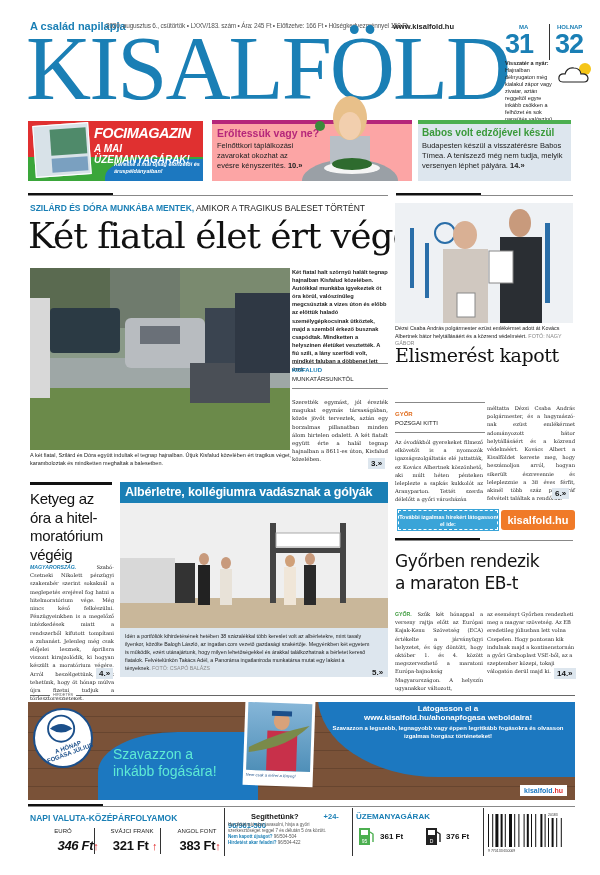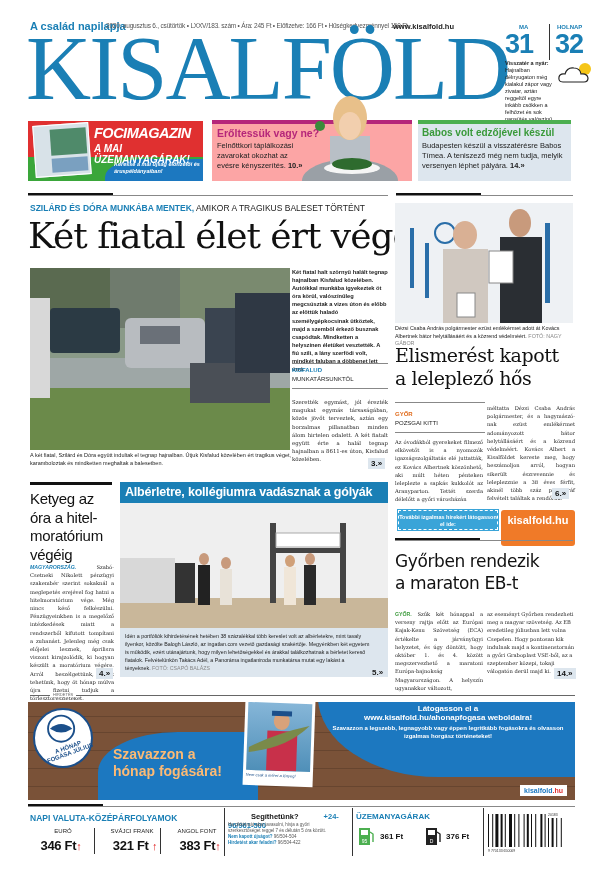--- a/index.html
+++ b/index.html
@@ -64,21 +64,21 @@
   #award-headline { left: 395px; top: 344px; font-family: "DejaVu Serif", serif; font-size: 19px; line-height: 23px; color: #111; letter-spacing: -0.4px; }
   #aw-rule { left: 395px; top: 402px; width: 90px; }
   #aw-place { left: 395px; top: 411px; font-size: 6px; color: #e06a1a; font-weight: bold; }
   #aw-author { left: 395px; top: 420px; font-size: 6px; color: #222; }
   #aw-rule2 { left: 395px; top: 432px; width: 90px; }
   #aw-col1 { left: 395px; top: 438px; width: 88px; font-family: "DejaVu Serif", serif; font-size: 5.2px; line-height: 8.2px; color: #222; text-align: justify; }
   #aw-col2 { left: 487px; top: 404px; width: 88px; font-family: "DejaVu Serif", serif; font-size: 5.2px; line-height: 8.2px; color: #222; text-align: justify; }
 
   #kisalfold-banner { left: 398px; top: 510px; width: 177px; height: 20px; }
   #kb-left { position:absolute; left:0; top:0; width:100px; height:20px; background:#3aa4d8; border:1px dashed #fff; outline: 1px solid #3aa4d8; color:#fff; font-size:5.5px; font-weight:bold; text-align:center; line-height:7px; padding-top:3px; }
-  #kb-right { position:absolute; left:103px; top:0; width:74px; height:36px; background:#f07a28; color:#fff; font-size:11px; font-weight:bold; text-align:center; line-height:20px; border-radius: 3px; }
+  #kb-right { position:absolute; left:103px; top:0; width:74px; height:20px; background:#f07a28; color:#fff; font-size:11px; font-weight:bold; text-align:center; line-height:20px; border-radius: 3px; }
 
   
   #ketyeg-rule { left: 30px; top: 482px; width: 82px; }
   #ketyeg-headline { left: 30px; top: 490px; width: 85px; font-family: Liberation Sans, sans-serif; font-size: 15px; line-height: 18.5px; color: #111; letter-spacing: -0.3px; }
   #ketyeg-body { left: 30px; top: 563px; width: 84px; font-family: "DejaVu Serif", serif; font-size: 5.2px; line-height: 8.2px; color: #222; text-align: justify; }
   #ketyeg-body .place { color: #1a7fb5; font-weight: bold; font-style: italic; font-family: "Liberation Sans", sans-serif; }
 
   
   #alb-box { left: 120px; top: 482px; width: 268px; height: 195px; background: #dde6ee; }
   #alb-title { position: absolute; left: 0; top: 0; width: 268px; height: 21px; background: #1a7fb5; color: #fff; font-size: 12.5px; font-weight: bold; line-height: 21px; padding-left: 5px; letter-spacing: -0.2px; }
@@ -93,21 +93,21 @@
   #gyor-col2 { left: 487px; top: 610px; width: 88px; font-family: "DejaVu Serif", serif; font-size: 5.2px; line-height: 8.2px; color: #222; }
 
   
   #ad-label-line { left: 30px; top: 695px; width: 545px; height: 1px; background: #666; }
   #ad-label { left: 50px; top: 692px; font-size: 4px; color: #666; background: #fff; padding: 0 3px; }
   #ad { left: 28px; top: 702px; width: 547px; height: 98px; background: #7a5238; overflow: hidden; }
   #ad-wood .plank { position: absolute; left: 0; width: 100%; height: 1px; background: rgba(0,0,0,0.15); }
   #ad-badge { position: absolute; left: 5px; top: 6px; width: 60px; height: 60px; border-radius: 50%; background: #fff; border: 2px solid #1b4f8a; }
   #ad-badge-text { position: absolute; left: 8px; top: 34px; width: 52px; font-size: 6px; font-weight: bold; color: #1b4f8a; text-align: center; transform: rotate(-20deg); }
   #ad-blue-left { position: absolute; left: 70px; top: 30px; width: 160px; height: 70px; background: #1c78c0; border-top-left-radius: 80px 40px; }
-  #ad-cta { position: absolute; left: 85px; top: 44px; font-size: 14px; font-weight: bold; color: #fdba74; line-height: 17px; }
+  #ad-cta { position: absolute; left: 85px; top: 44px; font-size: 14px; font-weight: normal; color: #5eead4; line-height: 17px; }
   #ad-photo { position: absolute; left: 216px; top: -2px; width: 70px; height: 86px; background: #fff; transform: rotate(2deg); padding: 3px; }
   #ad-photo .inner { width: 100%; height: 68px; background: linear-gradient(#86b6d8, #4f8fb8); position: relative; overflow: hidden; }
   #ad-photo .caption { font-size: 4px; color: #1b4f8a; font-style: italic; margin-top: 2px; }
   #ad-blue-right { position: absolute; left: 290px; top: -20px; width: 270px; height: 95px; background: #1c78c0; border-bottom-left-radius: 120px 80px; }
   #ad-visit { position: absolute; left: 300px; top: 2px; width: 240px; text-align: center; color: #fff; font-weight: bold; }
   #ad-visit .l1 { font-size: 8px; }
   #ad-visit .l2 { font-size: 8px; }
   #ad-visit .l3 { font-size: 6px; line-height: 8px; margin-top: 2px; }
   #ad-logo { position: absolute; right: 8px; bottom: 4px; background: #fff; padding: 2px 4px; font-size: 7px; font-weight: bold; color: #1c78c0; }
   #ad-logo span { color: #e03030; }
@@ -240,21 +240,20 @@
   <rect x="105" y="34" width="42" height="86" fill="#2a2e33"></rect>
   <rect x="94" y="48" width="24" height="32" fill="#fff" stroke="#888"></rect>
   <rect x="62" y="90" width="18" height="24" fill="#fff" stroke="#888"></rect>
 </svg>
 <div class="abs" id="award-caption">
   <span>Dézsi Csaba András polgármester ezüst emlékérmet adott át Kovács Albertnek bátor helytállásáért és a közrend védelméért.</span>
   <span style="color:#888;">FOTÓ: NAGY GÁBOR</span>
 </div>
 <div class="abs" id="award-headline">
   <div>Elismerést kapott</div>
-  <div>a leleplező hős</div>
 </div>
 <div class="rule-thin abs" id="aw-rule"></div>
 <div class="abs" id="aw-place">GYŐR</div>
 <div class="abs" id="aw-author">POZSGAI KITTI</div>
 <div class="rule-thin abs" id="aw-rule2"></div>
 <div class="abs" id="aw-col1">Az óvodákból gyerekeket filmező elkövetőt is a nyomozók igazságszolgáltatás elé juttatták, ez Kovács Albertnek köszönhető, aki múlt héten pénteken leleplezte a sapkás kukkolót az Aranyparton. Tettét szerda délelőtt a győri városházán</div>
 <div class="abs" id="aw-col2">méltatta Dézsi Csaba András polgármester, és a hagymászó-nak ezüst emlékérmet adományozott bátor helytállásáért és a közrend védelméért. Kovács Albert a Kisalföldet kereste meg, hogy beszámoljon arról, hogyan sikerült észrevennie és leleplezznie a 38 éves férfit, akinél több száz pornográf felvételt találtak a rendőrök.</div>
 <div class="pageref" style="left:552px;top:488px;">6.»</div>
 
 <div class="abs" id="kisalfold-banner">
@@ -321,21 +320,21 @@
   <div id="ad-blue-left"></div>
   <div id="ad-badge">
     <svg viewBox="0 0 60 60" width="56" height="56">
       <circle cx="28" cy="20" r="14" fill="none" stroke="#1b4f8a" stroke-width="2"></circle>
       <path d="M16 20 Q28 10 40 20 Q28 28 16 20 Z" fill="#1b4f8a"></path>
     </svg>
     <div id="ad-badge-text">A HÓNAP FOGÁSA JÚLIUS</div>
   </div>
   <div id="ad-cta">
     <div>Szavazzon a</div>
-    <div>hónap fogására!</div>
+    <div>inkább fogására!</div>
   </div>
   <div id="ad-blue-right"></div>
   <div id="ad-photo">
     <div class="inner">
       <svg viewBox="0 0 64 68" width="64" height="68">
         <ellipse cx="34" cy="18" rx="8" ry="9" fill="#d9a27a"></ellipse>
         <rect x="24" y="8" width="20" height="5" fill="#1c4f8a"></rect>
         <rect x="20" y="28" width="30" height="40" fill="#c8304a"></rect>
         <path d="M2 45 Q30 30 62 22 Q40 45 2 50 Z" fill="#7a8a4a"></path>
       </svg>
@@ -348,21 +347,21 @@
     <div class="l3">Szavazzon a legszebb, legnagyobb vagy éppen legritkább fogásokra és olvasson izgalmas horgász történeteket!</div>
   </div>
   <div id="ad-logo"><span style="color:#1c78c0;">kisalfold</span><span>.hu</span></div>
 </div>
 
 <div class="rule-thick abs" id="bottom-rule-thick"></div>
 <div class="rule-thin abs" id="bottom-rule-thin"></div>
 
 <div class="abs" id="valuta-title">NAPI VALUTA-KÖZÉPÁRFOLYAMOK</div>
 <div class="cur-name" style="left:28px;">EURÓ</div>
-<div class="cur-val" style="left:21px;"><span>346 Ft</span><span class="up">↑</span></div>
+<div class="cur-val" style="left:38px;font-style:italic;"><span>346 Ft</span><span class="up">↑</span></div>
 <div class="vdiv" style="left:94px;top:828px;height:26px;"></div>
 <div class="cur-name" style="left:97px;">SVÁJCI FRANK</div>
 <div class="cur-val" style="left:95px;"><span>321 Ft</span> <span class="up">↑</span></div>
 <div class="vdiv" style="left:160px;top:828px;height:26px;"></div>
 <div class="cur-name" style="left:162px;">ANGOL FONT</div>
 <div class="cur-val" style="left:160px;"><span>383 Ft</span><span class="up">↑</span></div>
 
 <div class="vdiv" style="left:224px;top:808px;height:48px;"></div>
 <div class="abs" id="help-box">
   <div id="help-title"><span style="color:#111;">Segíthetünk?</span> <span>+24-96/961-500</span></div>

